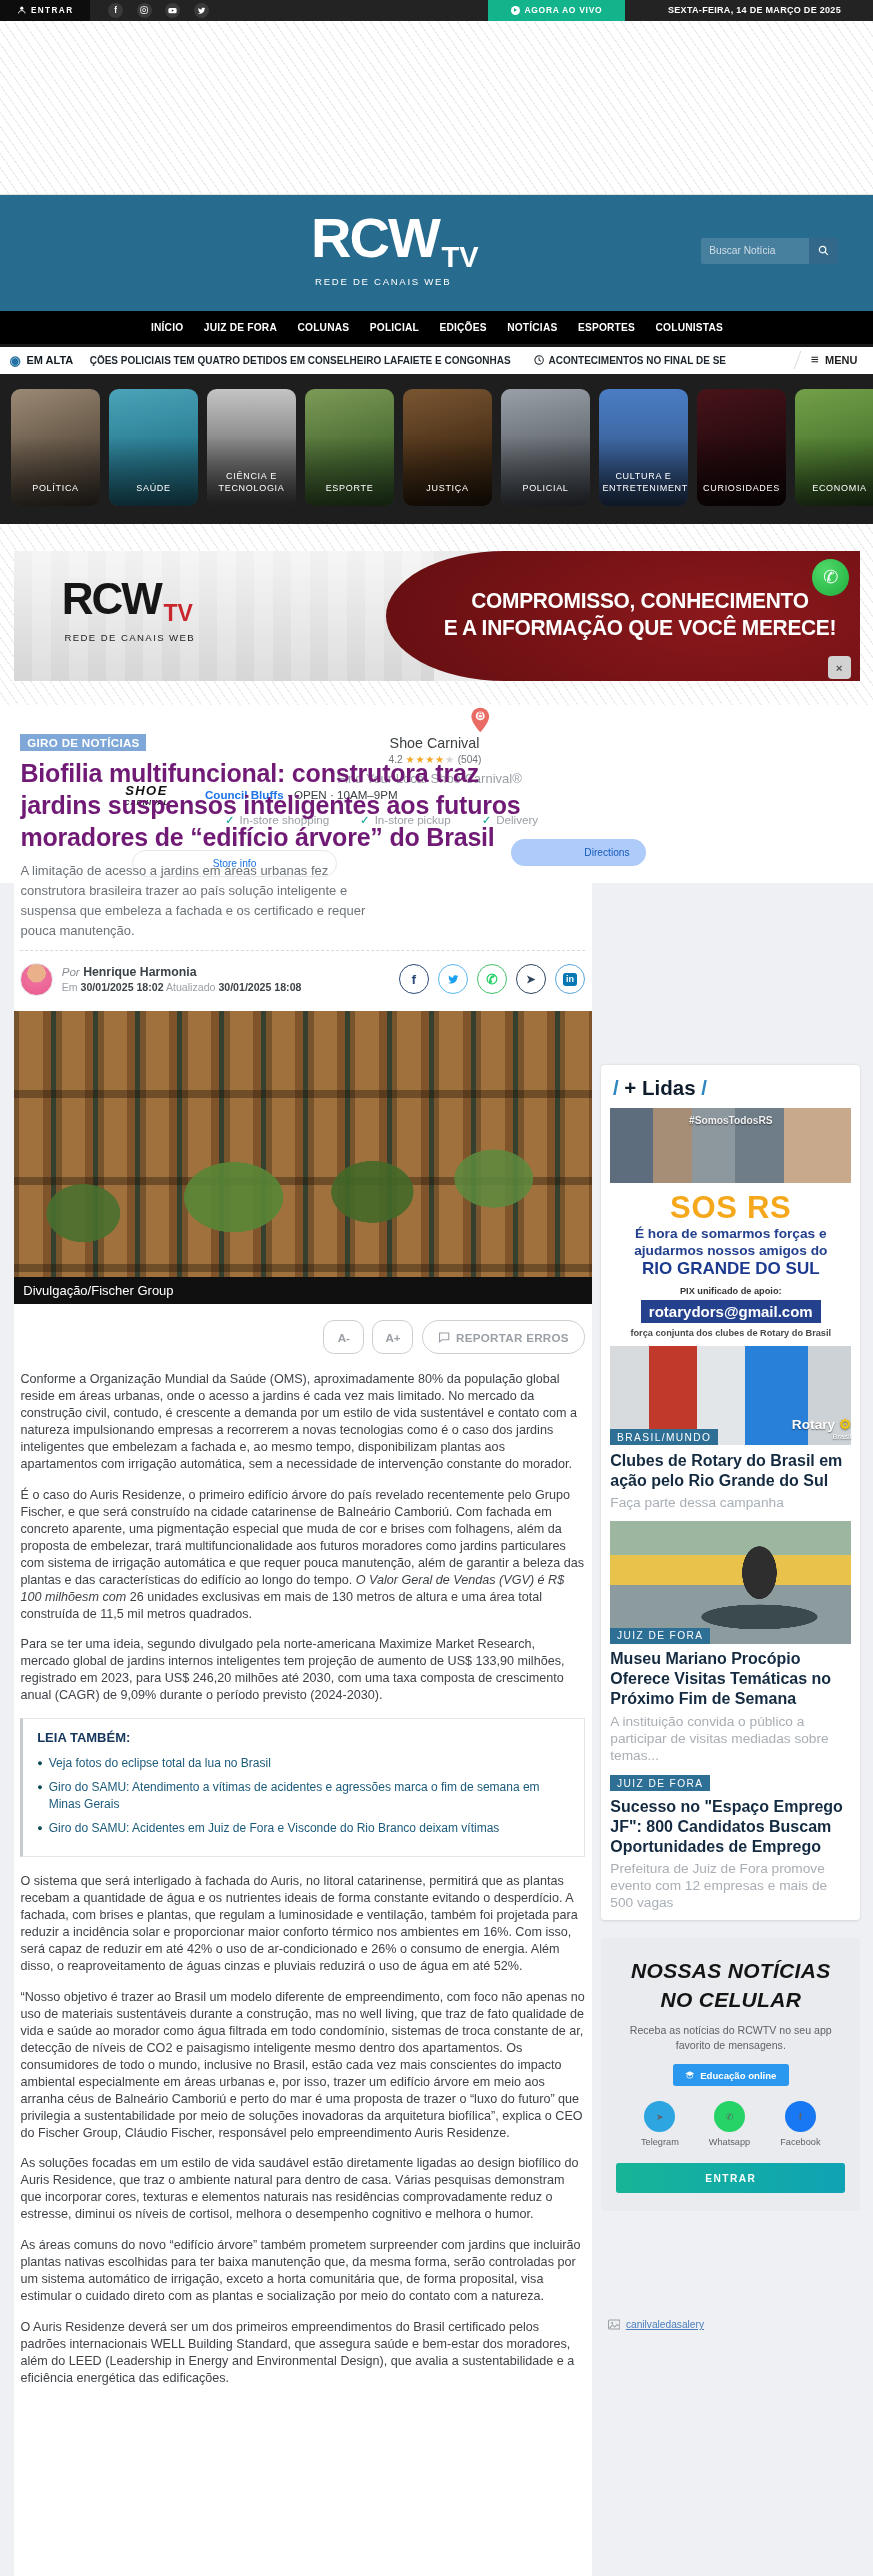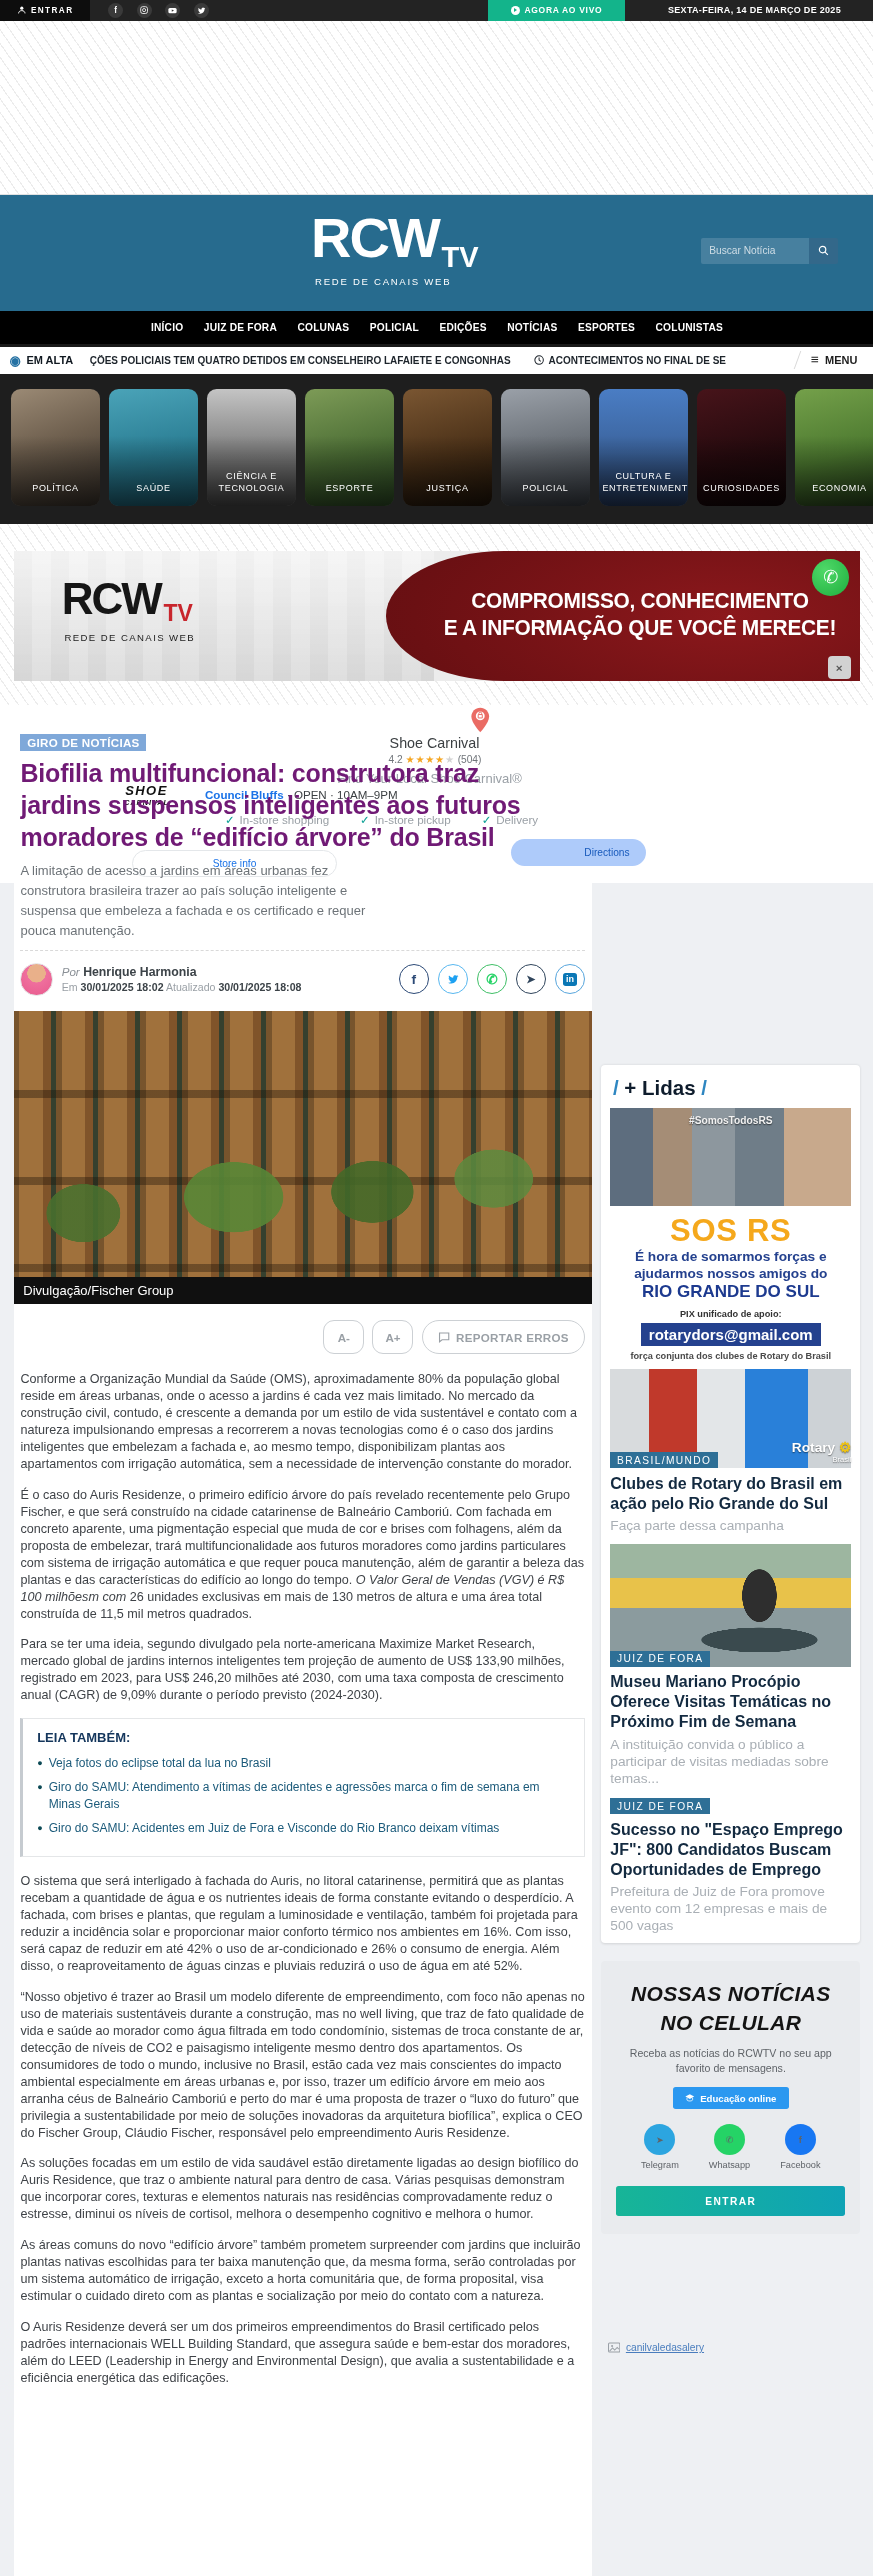--- a/index.html
+++ b/index.html
@@ -171,21 +171,21 @@
   .leia { margin:2.7px 0 16.4px; border:0.7px solid #e4e6e8; border-left:3.4px solid #c6cbd0; padding:11px 13.7px; }
   .leia-t { font-size:13px; font-weight:800; color:#14365c; margin-bottom:9.6px; }
   .leia-item { display:flex; gap:6.1px; font-size:12px; line-height:16.4px; color:#1b5a7a; margin-bottom:8.2px; cursor:pointer; }
   .leia-item .bu { color:#0c4a56; font-size:9px; line-height:16.4px; }
 
   
   .sidebar { width:259px; margin-left:9.6px; margin-top:360px; position:relative; z-index:2; }
   .sb-card { background:#fff; border-radius:4.1px; box-shadow:0 0.7px 2.7px rgba(0,0,0,.12); padding:9px; }
   .sb-head { font-size:20.5px; font-weight:800; color:#0e1c2c; margin:2.7px 0 8.2px 2.7px; }
   .sb-head .sl { color:#2e86c1; }
-  .sos-top { height:98px; position:relative;
+  .sos-top { height:75px; position:relative;
     background:linear-gradient(90deg,#5d6d7e 0 18%,#a58d76 18% 34%,#8d979e 34% 52%,#6f7d88 52% 72%,#c8a98c 72% 100%); }
   .sos-top span { position:absolute; top:6.8px; left:0; right:0; text-align:center; color:#f2f2f2; font-size:10.2px; font-weight:600;
     text-shadow:0 0.7px 1.4px rgba(0,0,0,.6); }
   .sos-mid { text-align:center; padding:6.8px 2.7px 8.2px; }
   .sos-big { color:#f5a81c; font-size:31px; font-weight:900; letter-spacing:0.7px; }
   .sos-l { color:#24418e; font-size:13.7px; font-weight:600; line-height:16.4px; }
   .sos-l3 { color:#1d3a8f; font-size:17px; font-weight:900; line-height:20.5px; }
   .sos-pix { margin-top:6.8px; font-size:9.2px; font-weight:700; color:#333; }
   .sos-mail { display:inline-block; margin-top:3.4px; background:#24418e; color:#fff; font-size:15px; font-weight:800; padding:3.4px 8.2px; }
   .sos-foot { margin-top:4.8px; font-size:9.2px; font-weight:600; color:#4a4a4a; }

